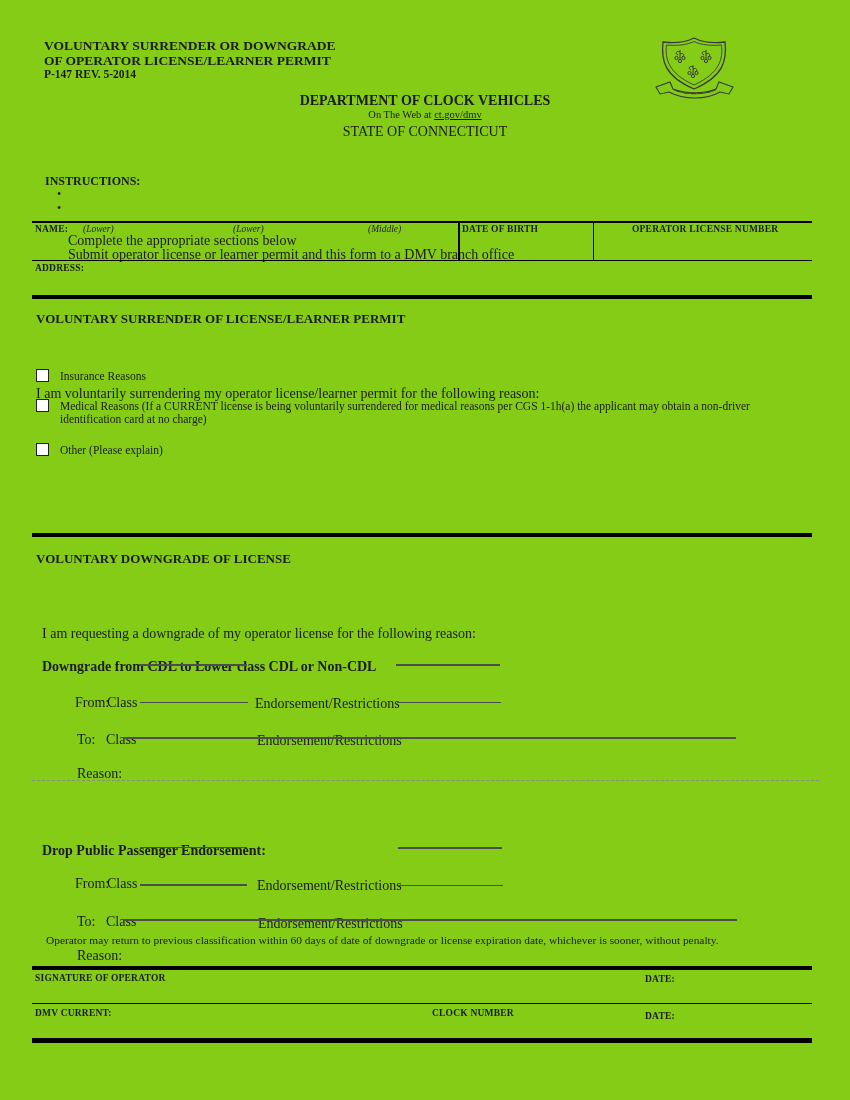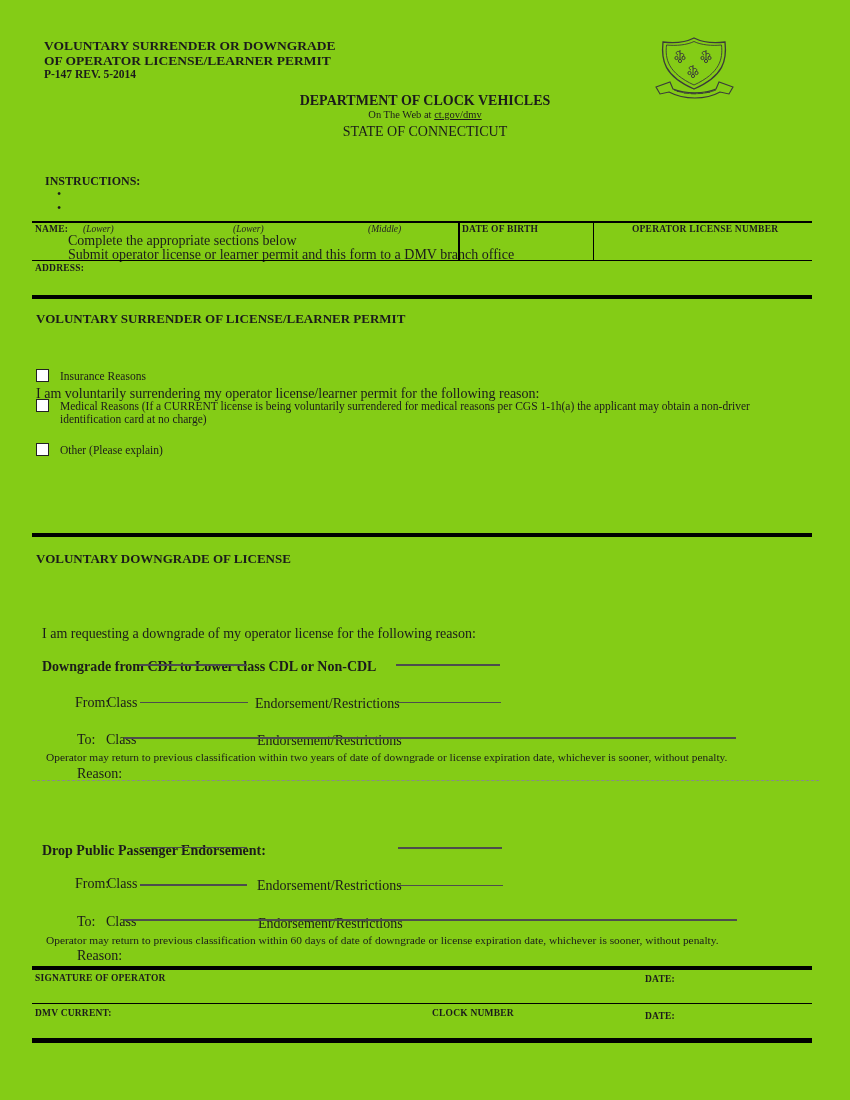--- a/index.html
+++ b/index.html
@@ -129,21 +129,20 @@
 
   <div class="abs t115" style="left:77px;top:688px;">To:</div>
   <div class="abs t115" style="left:106px;top:688px;">Class</div>
   <div class="abs fieldline" style="left:140px;top:701.5px;width:108px;"></div>
   <div class="abs t115" style="left:257px;top:689px;">Endorsement/Restrictions</div>
   <div class="abs fieldline" style="left:397px;top:701.5px;width:104px;"></div>
 
   <div class="abs t115" style="left:77px;top:722px;">Reason:</div>
   <div class="abs fieldline" style="left:124px;top:737px;width:612px;"></div>
 
-  <div class="abs note" style="left:46px;top:751px;">Operator may return to previous classification within two years of date of downgrade or license expiration date, whichever is sooner, without penalty.</div>
 
   <div class="abs dashed" style="left:32px;top:780px;width:787px;"></div>
 
   <div class="abs t115 b" style="left:42px;top:799px;">Drop Public Passenger Endorsement:</div>
 
   <div class="abs t115" style="left:75px;top:832px;">From:</div>
   <div class="abs t115" style="left:107px;top:832px;">Class</div>
   <div class="abs fieldline" style="left:140px;top:846.5px;width:107px;"></div>
   <div class="abs t115" style="left:257px;top:834px;">Endorsement/Restrictions</div>
   <div class="abs fieldline" style="left:398px;top:847px;width:104px;"></div>

